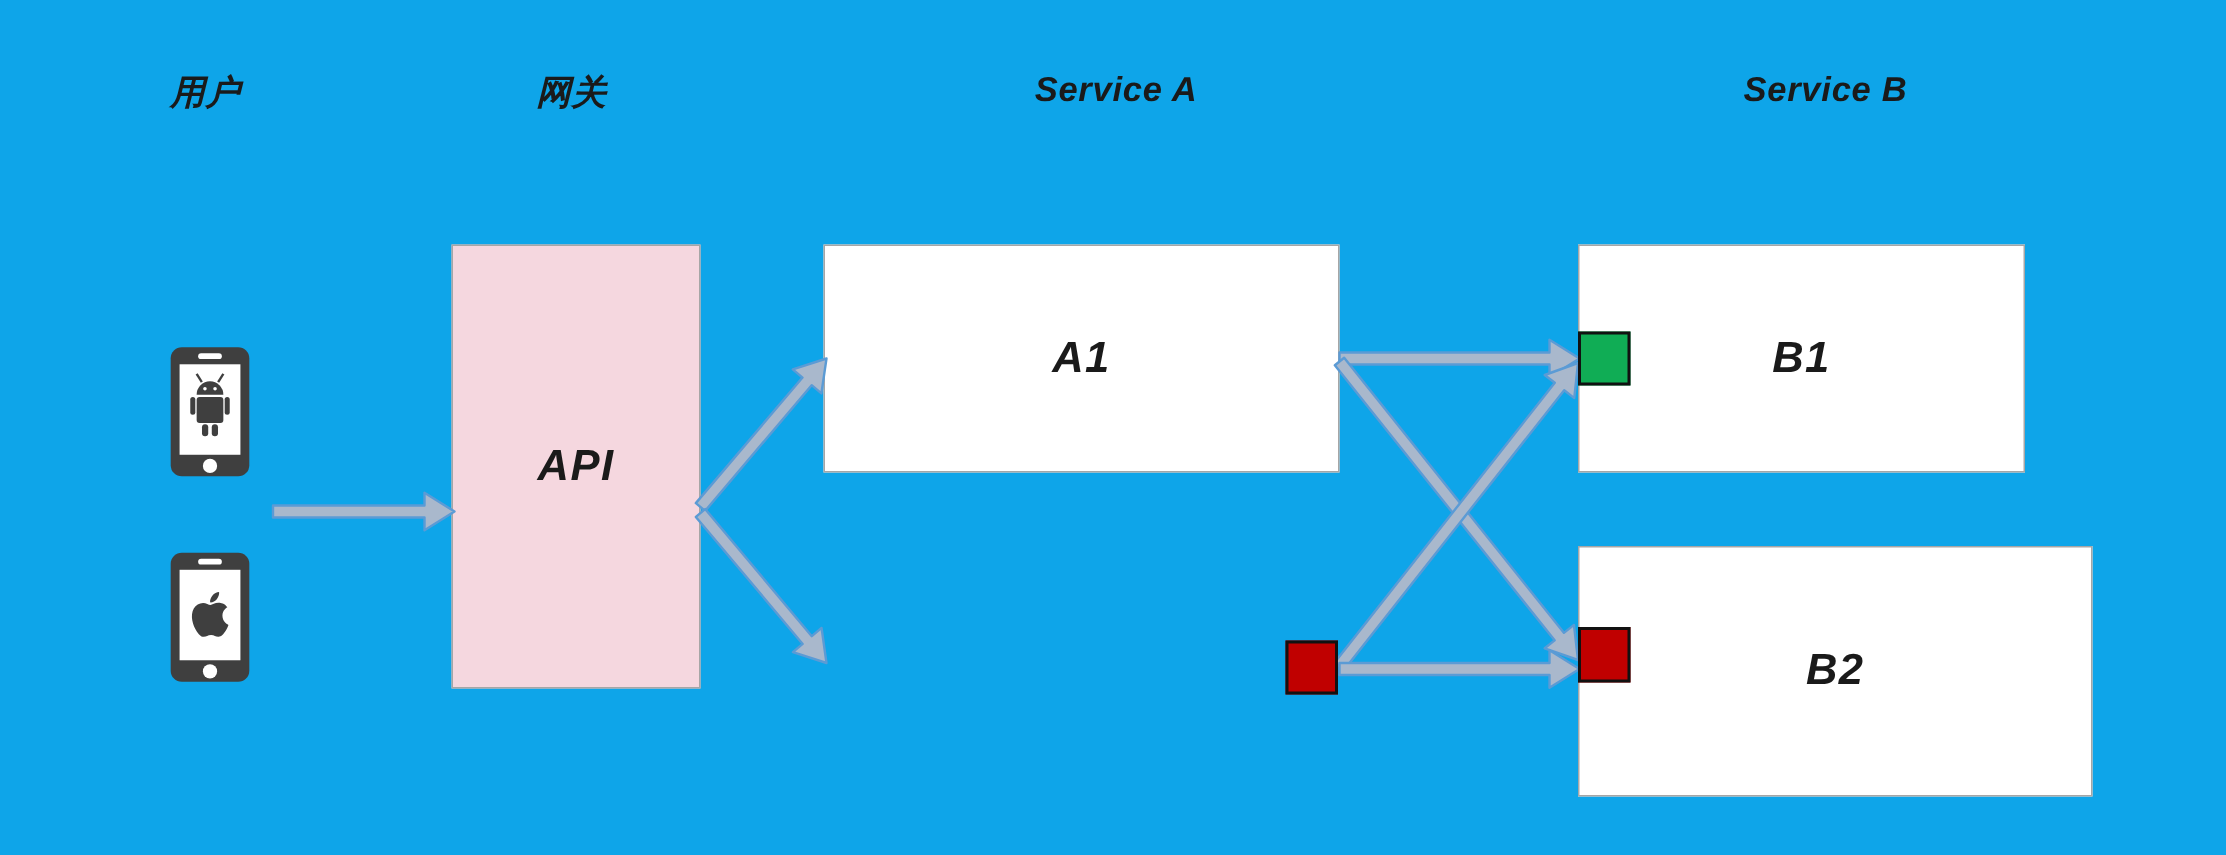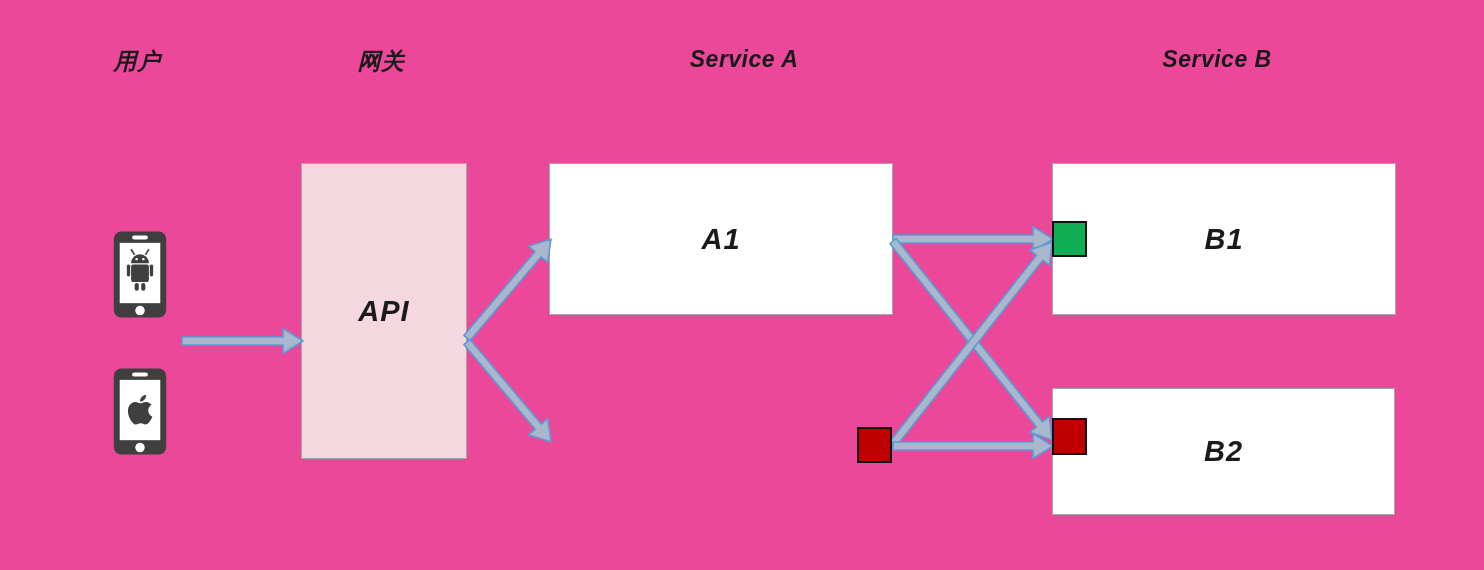--- a/index.html
+++ b/index.html
@@ -1,17 +1,17 @@
 <!DOCTYPE html>
 <html style="--api_fill: #f5d7df; --box_border: #a6a6a6; --arrow_fill: #a9b8cc; --arrow_stroke: #5b9bd5; --green: #10ad55; --red: #c00000; --phone: #3f3f3f; --marker_border: #111111; --text: #1a1a1a;"><head>
 <meta charset="utf-8">
 <style>
   html,body{margin:0;padding:0;background:#fff;}
   .canvas{
-    position:relative;width:1484px;height:570px;background:#ec4899;overflow:hidden;
+    position:relative;width:1484px;height:570px;background:#0ea5e9;overflow:hidden;
     font-family:"Liberation Sans","DejaVu Sans",sans-serif;
   }
   .col-header{
     position:absolute;top:46px;transform:translateX(-50%);
     font-size:23px;font-weight:bold;font-style:italic;color:var(--text);
     white-space:nowrap;letter-spacing:.5px;
   }
   .node{
     position:absolute;box-sizing:border-box;border:1.6px solid var(--box_border);
     background:#fff;display:flex;align-items:center;justify-content:center;
@@ -68,24 +68,24 @@
   </svg>
 
   <div class="node api" style="left:301px;top:163px;width:166px;height:296px">
     <span class="node-label">API</span>
   </div>
 
   <div class="node" style="left:549px;top:163px;width:344px;height:152px">
     <span class="node-label">A1</span>
   </div>
 
-  <div class="node" style="left:1052px;top:163px;width:344px;height:152px">
+  <div class="node" style="left:1052px;top:163px;width:298px;height:152px">
     <span class="node-label">B1</span>
   </div>
-  <div class="node" style="left:1052px;top:388px;width:343px;height:127px">
+  <div class="node" style="left:1052px;top:364px;width:343px;height:167px">
     <span class="node-label">B2</span>
   </div>
 
   <svg id="arrow-layer">
       <polygon points="182,345 283,345 283,353.5 303,341 283,328.5 283,337 182,337" fill="#a9b8cc" stroke="#5b9bd5" stroke-width="1.6" stroke-linejoin="round"></polygon>
       <polygon points="470.1,340.6 541.1,256.8 547.6,262.3 551,239 528.5,246.2 535,251.7 463.9,335.4" fill="#a9b8cc" stroke="#5b9bd5" stroke-width="1.6" stroke-linejoin="round"></polygon>
       <polygon points="463.9,344.6 535.1,429.3 528.6,434.7 551,442 547.7,418.6 541.2,424.1 470.1,339.4" fill="#a9b8cc" stroke="#5b9bd5" stroke-width="1.6" stroke-linejoin="round"></polygon>
       <polygon points="893,243 1033,243 1033,251.5 1053,239 1033,226.5 1033,235 893,235" fill="#a9b8cc" stroke="#5b9bd5" stroke-width="1.6" stroke-linejoin="round"></polygon>
       <polygon points="889.9,243.5 1036.4,426.9 1029.8,432.2 1052,440 1049.3,416.6 1042.6,421.9 896.1,238.5" fill="#a9b8cc" stroke="#5b9bd5" stroke-width="1.6" stroke-linejoin="round"></polygon>
       <polygon points="896.1,446.5 1042.8,260.2 1049.5,265.4 1052,242 1029.8,250 1036.5,255.2 889.9,441.5" fill="#a9b8cc" stroke="#5b9bd5" stroke-width="1.6" stroke-linejoin="round"></polygon>

